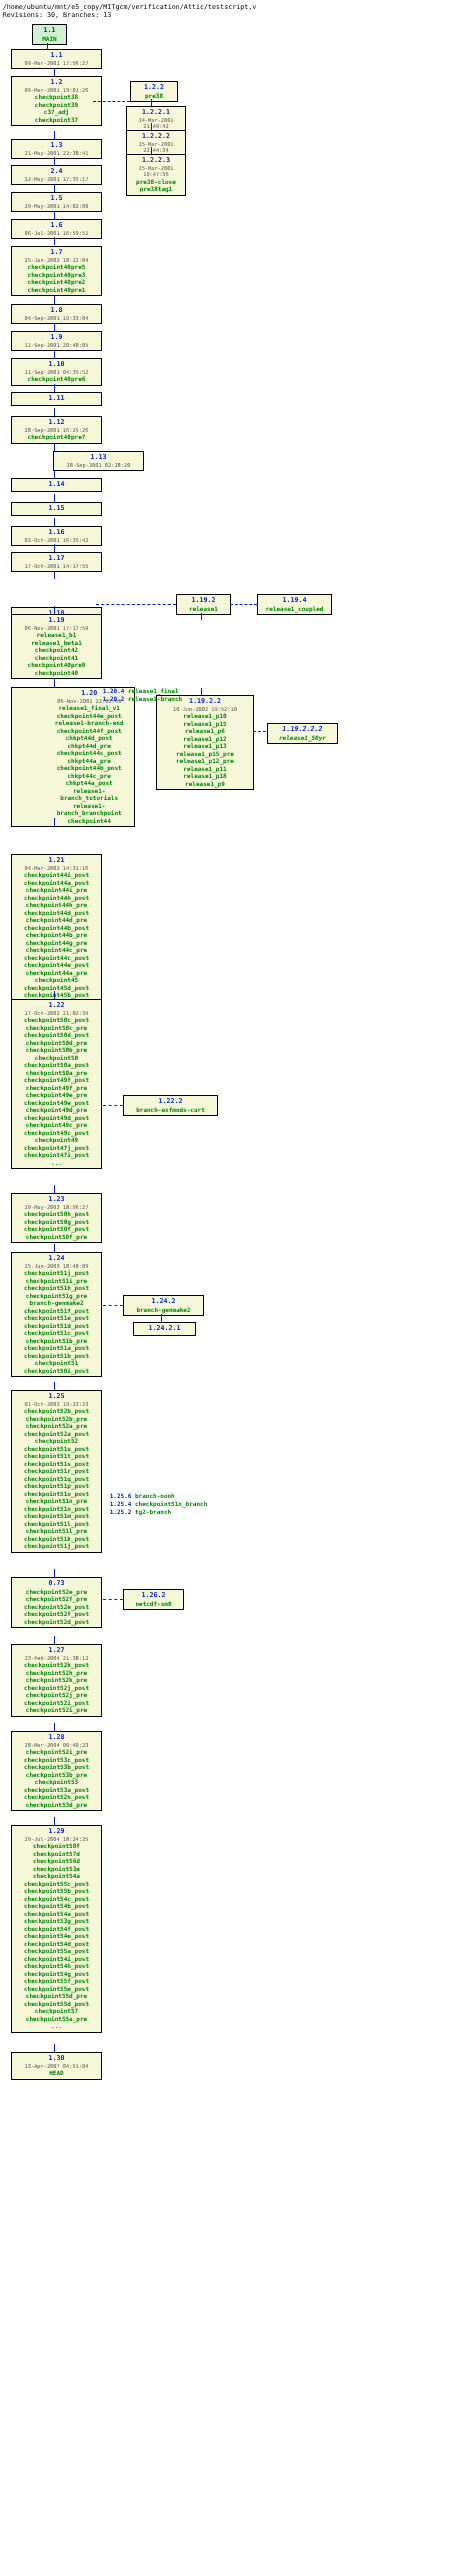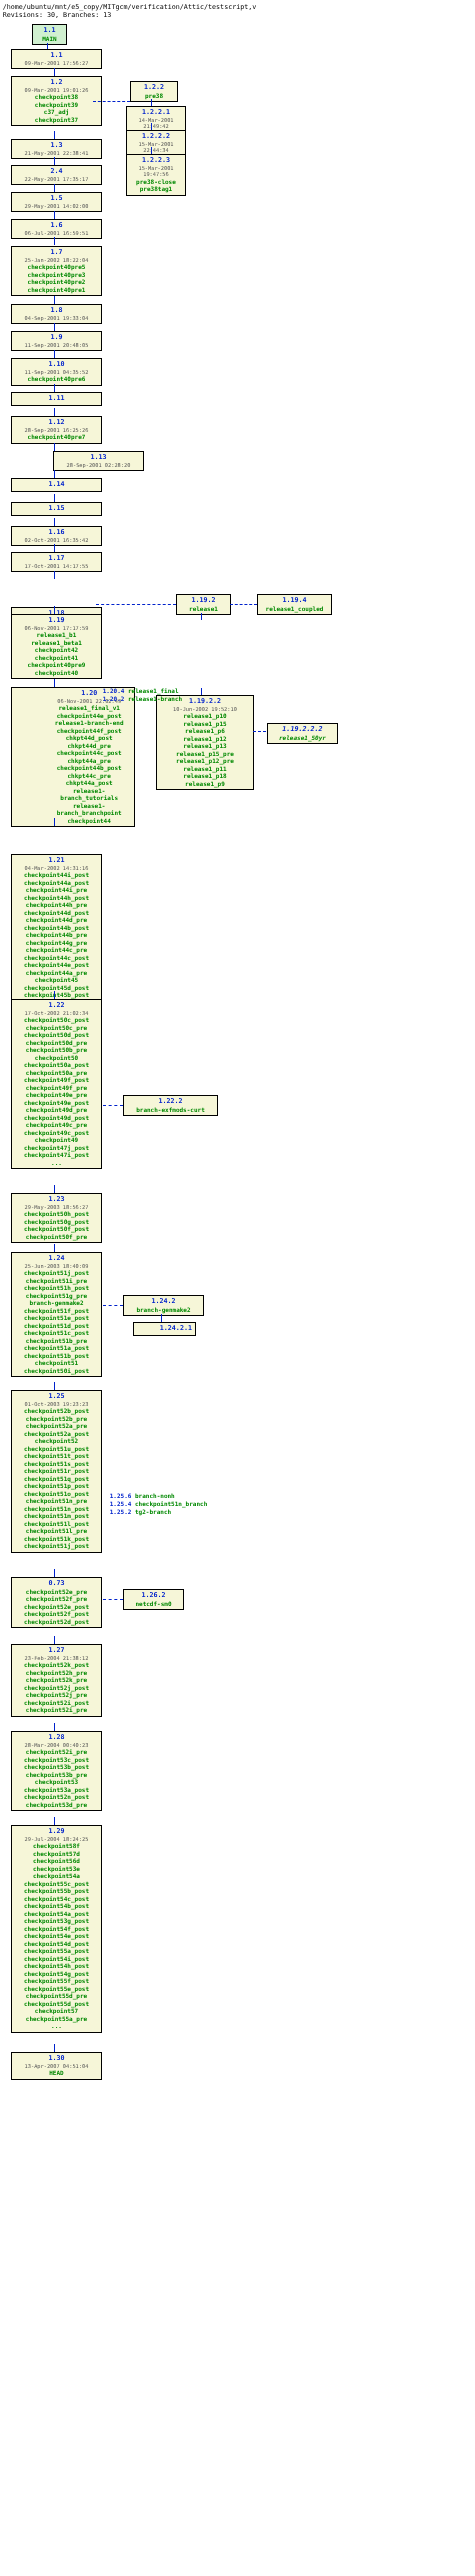--- a/index.html
+++ b/index.html
@@ -454,21 +454,21 @@
     <div class="rev">1.22.2</div>
     <div class="tags">branch-exfmods-curt</div>
   </div>
 
   <div class="dash-h" style="left:100px; top:1281px; width:20px;"></div>
   <div class="node" style="left:120px; top:1271px; width:73px;">
     <div class="rev">1.24.2</div>
     <div class="tags">branch-genmake2</div>
   </div>
   <div class="conn-v" style="left:158px; top:1290px; height:8px;"></div>
-  <div class="node" style="left:130px; top:1298px; width:55px;text-align:right;">
+  <div class="node" style="left:130px; top:1298px; width:55px;">
     <div class="rev">1.24.2.1</div>
   </div>
 
   <div class="branch-label" style="left:107px; top:1468px;">
     <span style="color:#0022cc;">1.25.6</span> <span>branch-nonh</span>
   </div>
   <div class="branch-label" style="left:107px; top:1476px;">
     <span style="color:#0022cc;">1.25.4</span> <span>checkpoint51n_branch</span>
   </div>
   <div class="branch-label" style="left:107px; top:1484px;">

